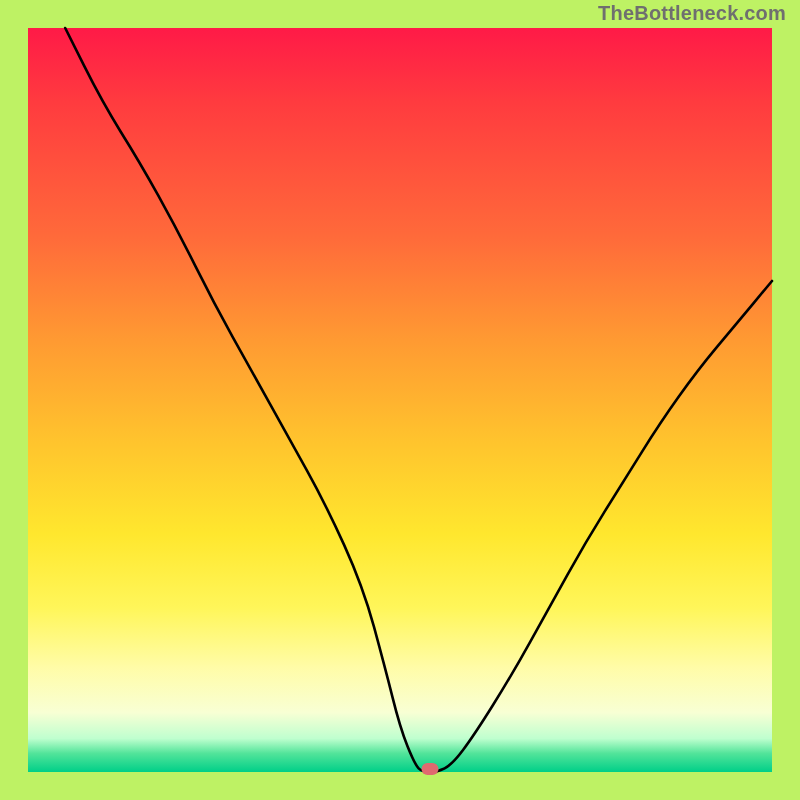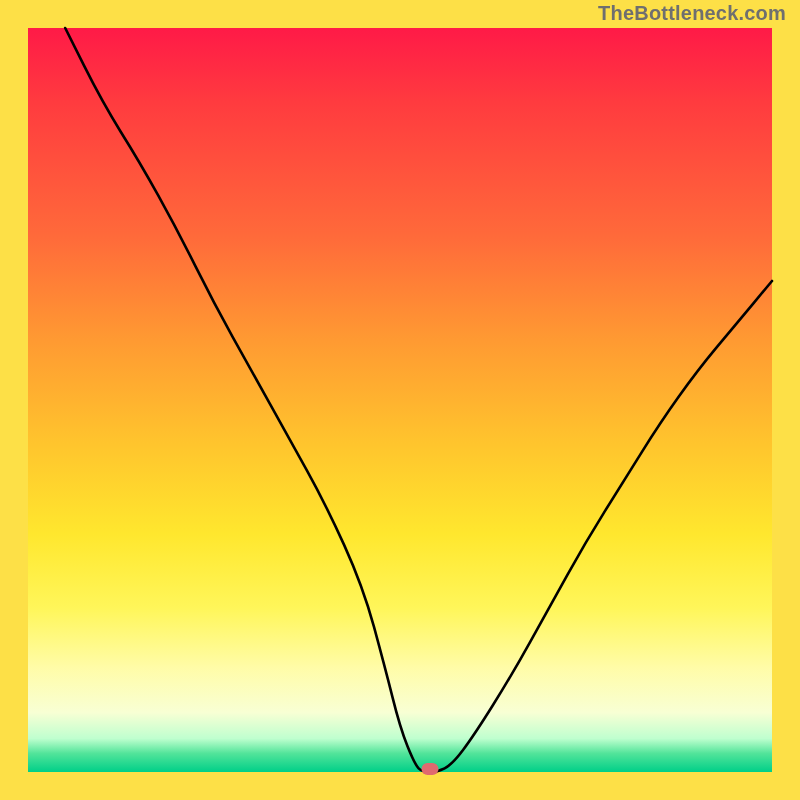--- a/index.html
+++ b/index.html
@@ -8,21 +8,21 @@
     width: 800px;
     height: 800px;
     background: #000;
     font-family: Arial, Helvetica, sans-serif;
     overflow: hidden;
   }
   .frame {
     position: relative;
     width: 800px;
     height: 800px;
-    background: #fde047;
+    background: #bef264;
   }
   .watermark {
     position: absolute;
     top: 2px;
     right: 14px;
     color: #6f6f6f;
     font-size: 20px;
     font-weight: 600;
     letter-spacing: 0.2px;
     user-select: none;

